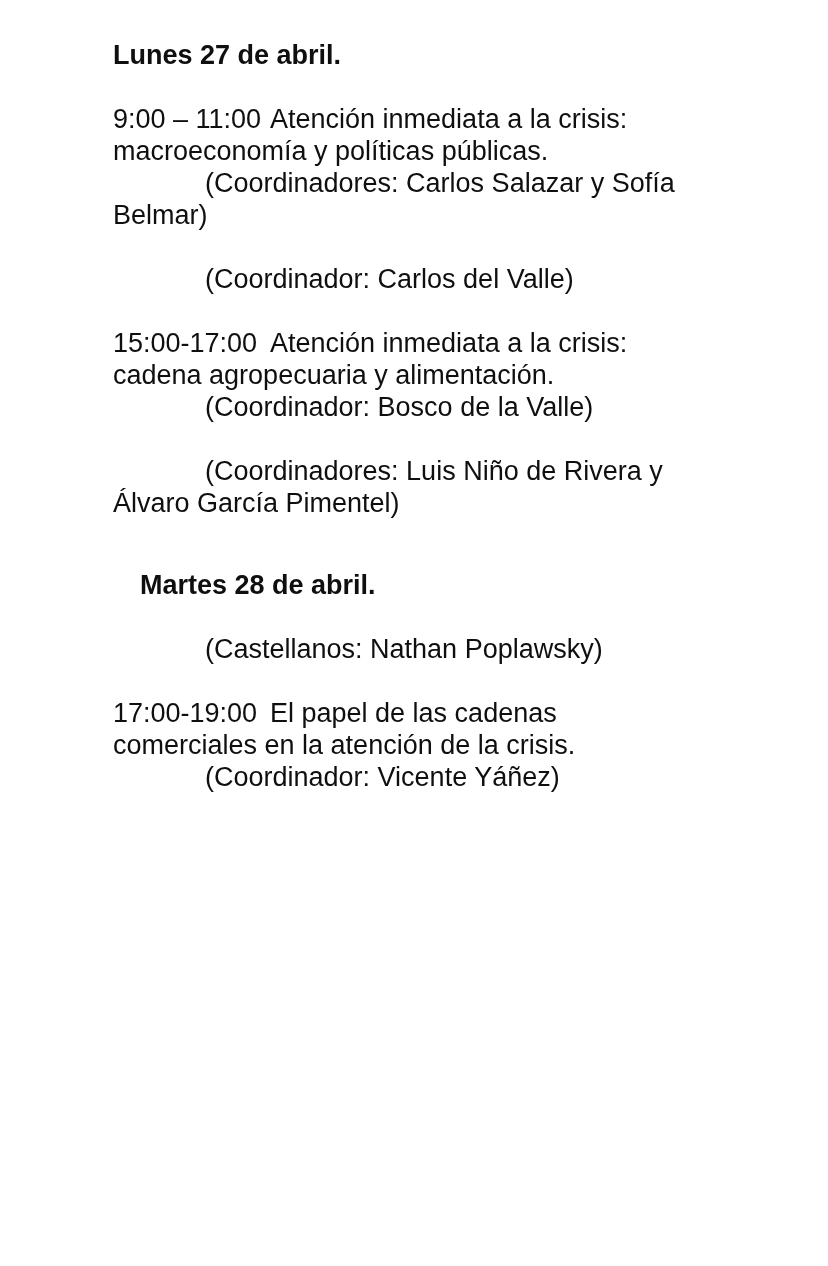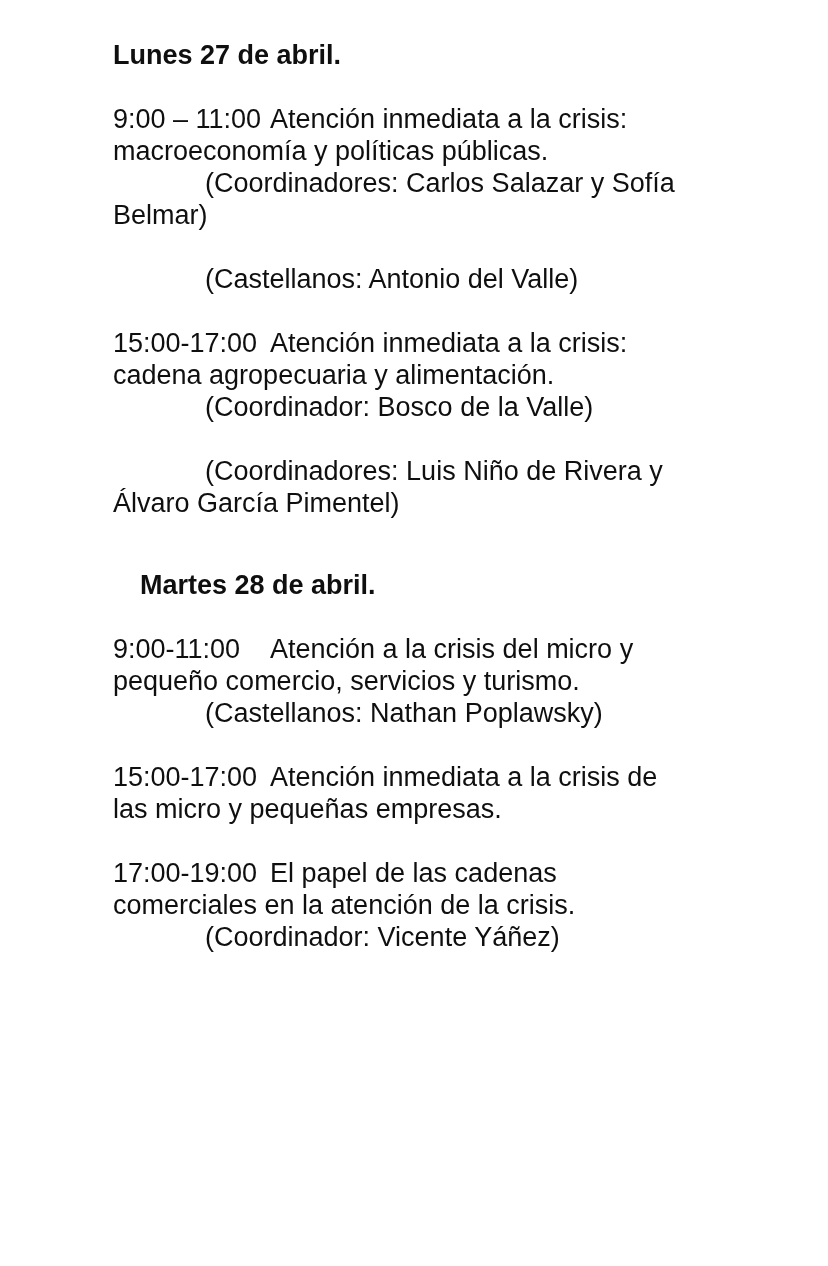--- a/index.html
+++ b/index.html
@@ -48,44 +48,42 @@
 
   <section class="day-section first">
     <h2 class="day-heading">Lunes 27 de abril.</h2>
 
     <div class="event-block">
       <p class="event-line"><span class="event-time">9:00 – 11:00</span><span class="event-title">Atención inmediata a la crisis: macroeconomía y políticas públicas.</span></p>
       <p class="coordinator-line">(Coordinadores: Carlos Salazar y Sofía Belmar)</p>
     </div>
 
     <div class="event-block">
-      <p class="coordinator-line">(Castellanos: Antonio del Valle)</p>
+      <p class="coordinator-line">(Coordinador: Carlos del Valle)</p>
     </div>
 
     <div class="event-block">
       <p class="event-line"><span class="event-time">15:00-17:00</span><span class="event-title">Atención inmediata a la crisis: cadena agropecuaria y alimentación.</span></p>
       <p class="coordinator-line">(Coordinador: Bosco de la Valle)</p>
     </div>
 
     <div class="event-block">
       <p class="coordinator-line">(Coordinadores: Luis Niño de Rivera y Álvaro García Pimentel)</p>
     </div>
   </section>
 
   <section class="day-section second">
     <h2 class="day-heading">Martes 28 de abril.</h2>
 
     <div class="event-block">
-      <p class="event-line"><span class="event-time">9:00-11:00</span><span class="event-title">Atención a la crisis del micro y pequeño comercio, servicios y turismo.</span></p>
       <p class="coordinator-line">(Castellanos: Nathan Poplawsky)</p>
     </div>
 
 
     <div class="event-block">
-      <p class="event-line"><span class="event-time">15:00-17:00</span><span class="event-title">Atención inmediata a la crisis de las micro y pequeñas empresas.</span></p>
     </div>
 
     <div class="event-block">
       <p class="event-line"><span class="event-time">17:00-19:00</span><span class="event-title">El papel de las cadenas comerciales en la atención de la crisis.</span></p>
       <p class="coordinator-line">(Coordinador: Vicente Yáñez)</p>
     </div>
   </section>
 
 </div>
 

